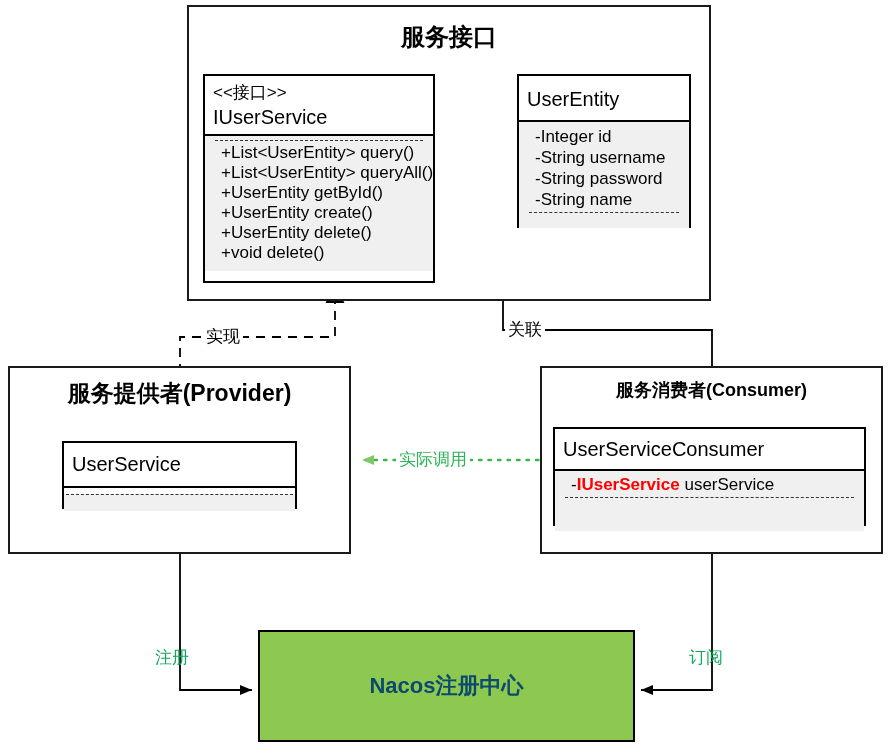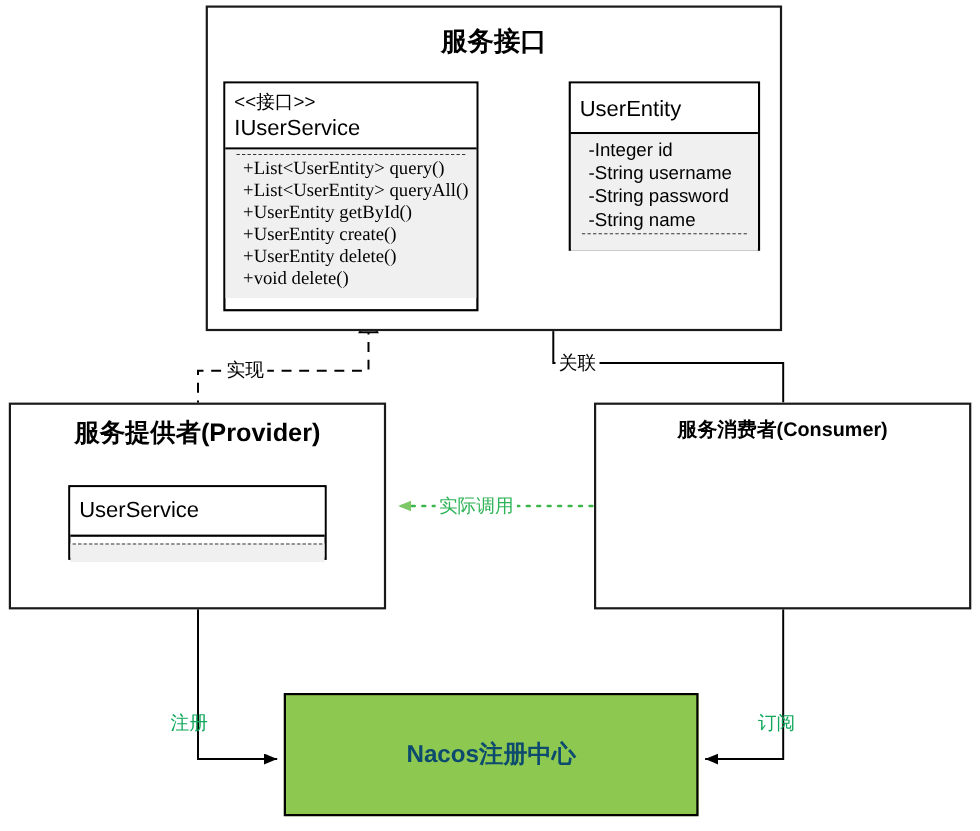--- a/index.html
+++ b/index.html
@@ -169,21 +169,21 @@
   <div class="abs group-box" style="left:187px; top:5px; width:524px; height:296px;">
     <div class="group-title" style="top:14px; font-size:24px;">服务接口</div>
   </div>
 
   <div class="abs uml-box" style="left:203px; top:74px; width:232px; height:209px;">
     <div class="uml-head">
       <div class="uml-stereo">&lt;&lt;接口&gt;&gt;</div>
       <div class="uml-name">IUserService</div>
     </div>
     <div class="uml-sep"></div>
-    <div class="uml-body" style="height:129px;font-family:Liberation Serif, serif;">
+    <div class="uml-body" style="height:129px;">
       <div class="dash-rule"></div>
       <div class="uml-line">+List&lt;UserEntity&gt; query()</div>
       <div class="uml-line">+List&lt;UserEntity&gt; queryAll()</div>
       <div class="uml-line">+UserEntity getById()</div>
       <div class="uml-line">+UserEntity create()</div>
       <div class="uml-line">+UserEntity delete()</div>
       <div class="uml-line">+void delete()</div>
     </div>
   </div>
 
@@ -212,20 +212,32 @@
     <div class="uml-sep"></div>
     <div class="uml-body" style="height:17px; padding:0;">
       <div class="dash-rule" style="margin-top:6px;"></div>
     </div>
   </div>
 
   <div class="abs group-box" style="left:540px; top:366px; width:343px; height:188px;">
     <div class="group-title" style="top:10px; font-size:18px;">服务消费者(Consumer)</div>
   </div>
 
+  <div class="abs uml-box" style="left:553px; top:427px; width:313px; height:99px;">
+    <div class="uml-head" style="padding-top:7px; padding-bottom:7px;">
+      <div class="uml-name">UserServiceConsumer</div>
+    </div>
+    <div class="uml-sep"></div>
+    <div class="uml-body" style="height:53px; padding-top:3px;">
+      <div class="attr-line">
+        <span>-</span><span class="red-type">IUserService</span><span> userService</span>
+      </div>
+      <div class="dash-rule"></div>
+    </div>
+  </div>
 
   <div class="abs nacos-box" style="left:258px; top:630px; width:377px; height:112px; background:#8dc850;">
     <span>Nacos注册中心</span>
   </div>
 
   <div class="edge-label" style="left:203px; top:327px;">实现</div>
 
   <div class="edge-label" style="left:505px; top:320px;">关联</div>
 
   <div class="edge-label green-bright" style="left:396px; top:450px;">实际调用</div>

